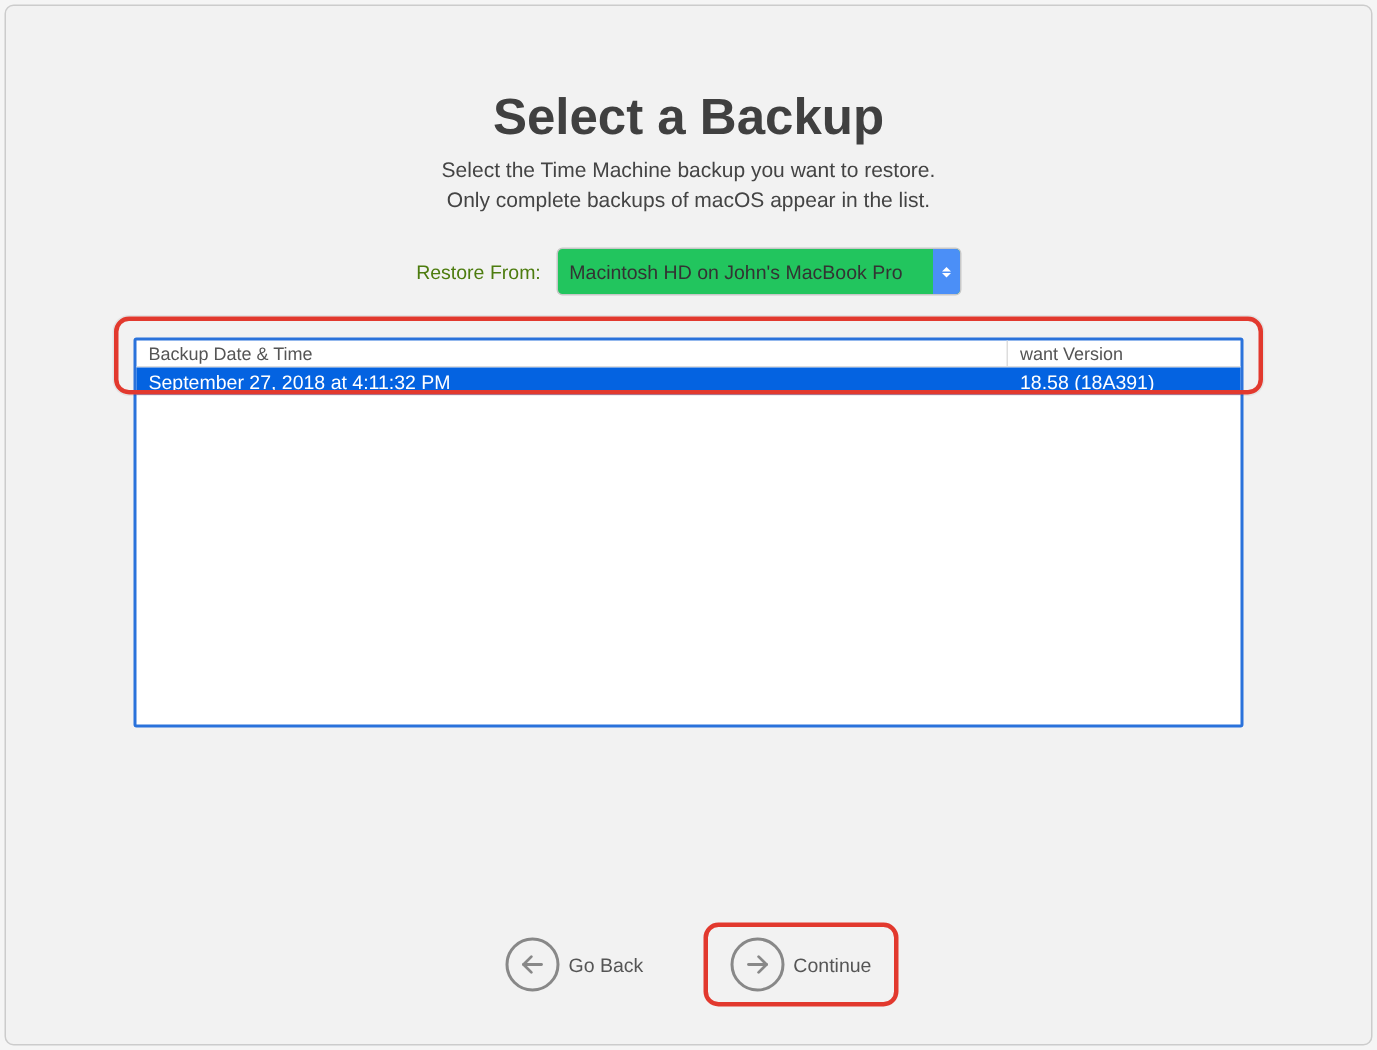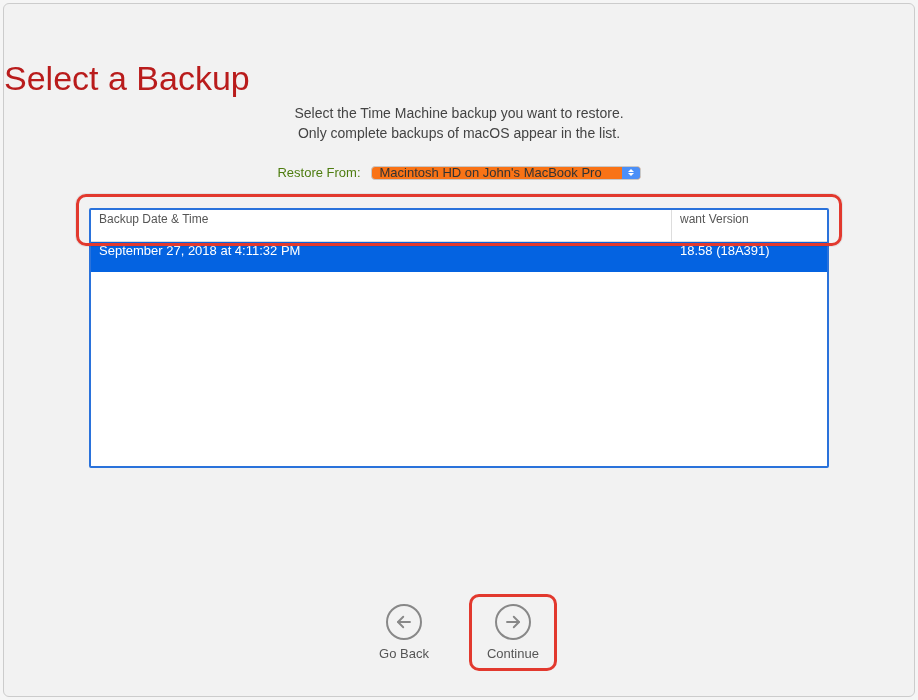--- a/index.html
+++ b/index.html
@@ -16,23 +16,24 @@
     .window {
       width: 912px;
       height: 694px;
       background: #f2f2f2;
       border: 1px solid #ccc;
       border-radius: 6px;
       padding-top: 55px;
       position: relative;
     }
     .title {
+      text-align: center;
       font-size: 34px;
-      font-weight: 400;
-      color: #b91c1c;
+      font-weight: 700;
+      color: #404040;
       margin-bottom: 6px;
     }
     .subtitle {
       text-align: center;
       font-size: 14px;
       color: #444;
       line-height: 1.4;
       margin-bottom: 22px;
     }
     .restore-row {
@@ -42,22 +43,22 @@
       gap: 10px;
       margin-bottom: 28px;
     }
     .restore-label {
       font-size: 13px;
       color: #4d7c0f;
     }
     .dropdown {
       position: relative;
       width: 270px;
-      height: 14px;
-      background: #f97316;
+      height: 32px;
+      background: #22c55e;
       border: 1px solid #c8c8c8;
       border-radius: 4px;
       display: flex;
       align-items: center;
       padding: 0 8px;
       font-size: 13px;
       color: #333;
       cursor: pointer;
     }
     .dropdown-button {
@@ -103,49 +104,49 @@
       right: -15px;
       top: -16px;
       height: 52px;
       border: 3px solid #e2392e;
       border-radius: 10px;
       pointer-events: none;
       box-shadow: 0 0 0 1px rgba(0,0,0,0.06);
     }
     .list-header {
       display: flex;
-      height: 32px;
+      height: 18px;
       font-size: 12px;
       color: #555;
       border-bottom: 1px solid #ddd;
     }
     .col-date { flex: 1; padding: 2px 8px; border-right: 1px solid #ddd; }
     .col-version { width: 155px; padding: 2px 8px; }
     .list-row {
       display: flex;
-      height: 30px;
+      height: 18px;
       font-size: 13px;
       background: #0463e1;
       color: #fff;
-      align-items: flex-start;
+      align-items: flex-end;
       cursor: pointer;
     }
     .cell-date { flex: 1; padding: 1px 8px; }
     .cell-version { width: 155px; padding: 1px 8px; }
     .footer {
       position: absolute;
       bottom: 35px;
       left: 0; right: 0;
       display: flex;
       justify-content: center;
       gap: 58px;
     }
     .footer-btn {
       display: flex;
-      flex-direction: column;
+      flex-direction: row;
       align-items: center;
       gap: 6px;
       cursor: pointer;
       position: relative;
       justify-content: flex-end;
     }
     .circle-icon {
       width: 36px;
       height: 36px;
       border-radius: 50%;

